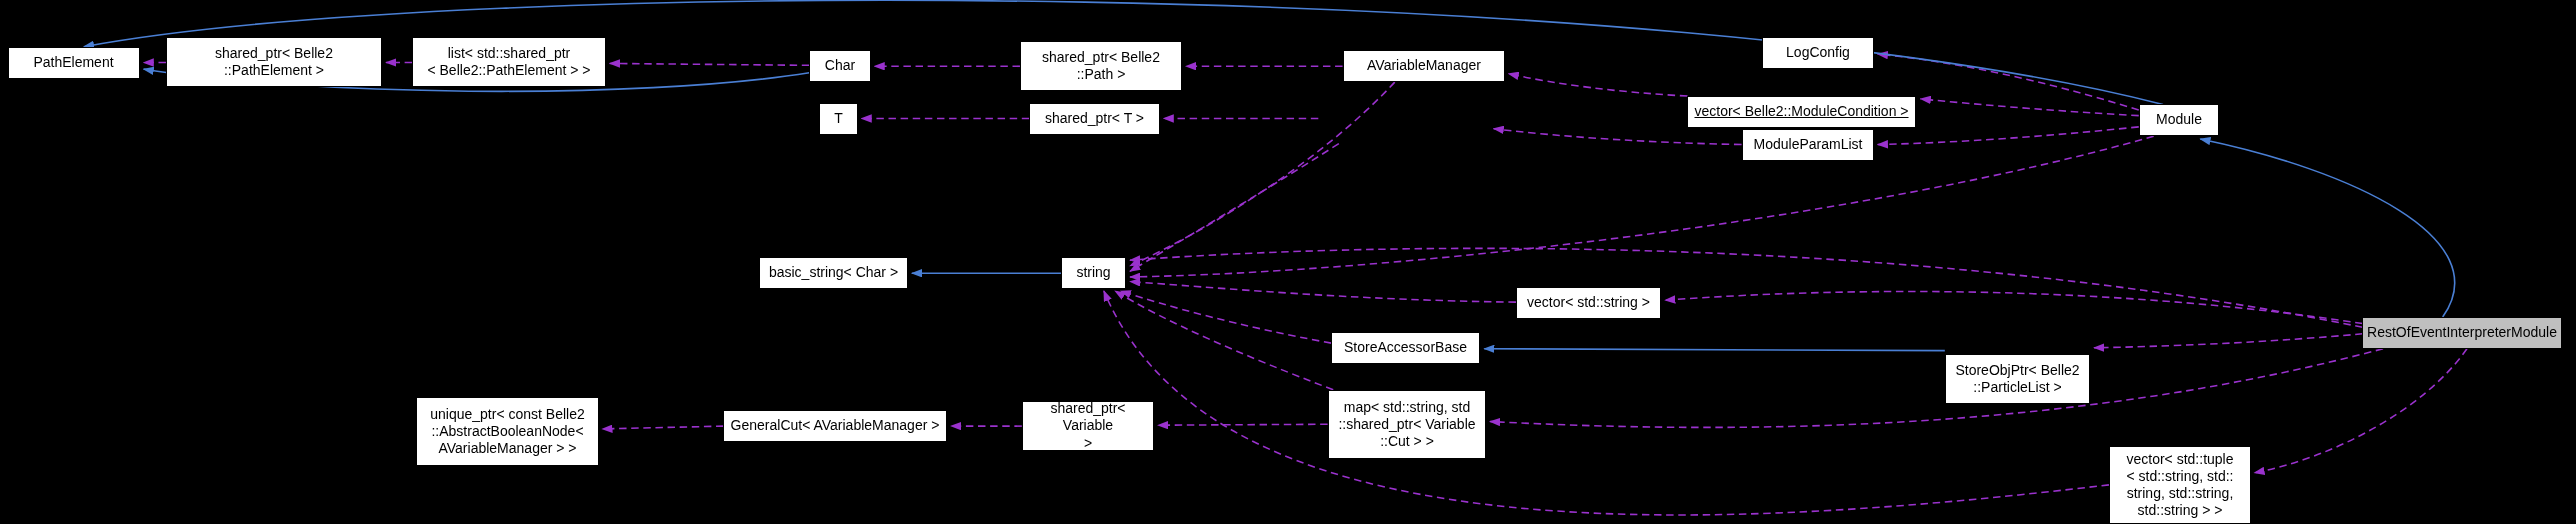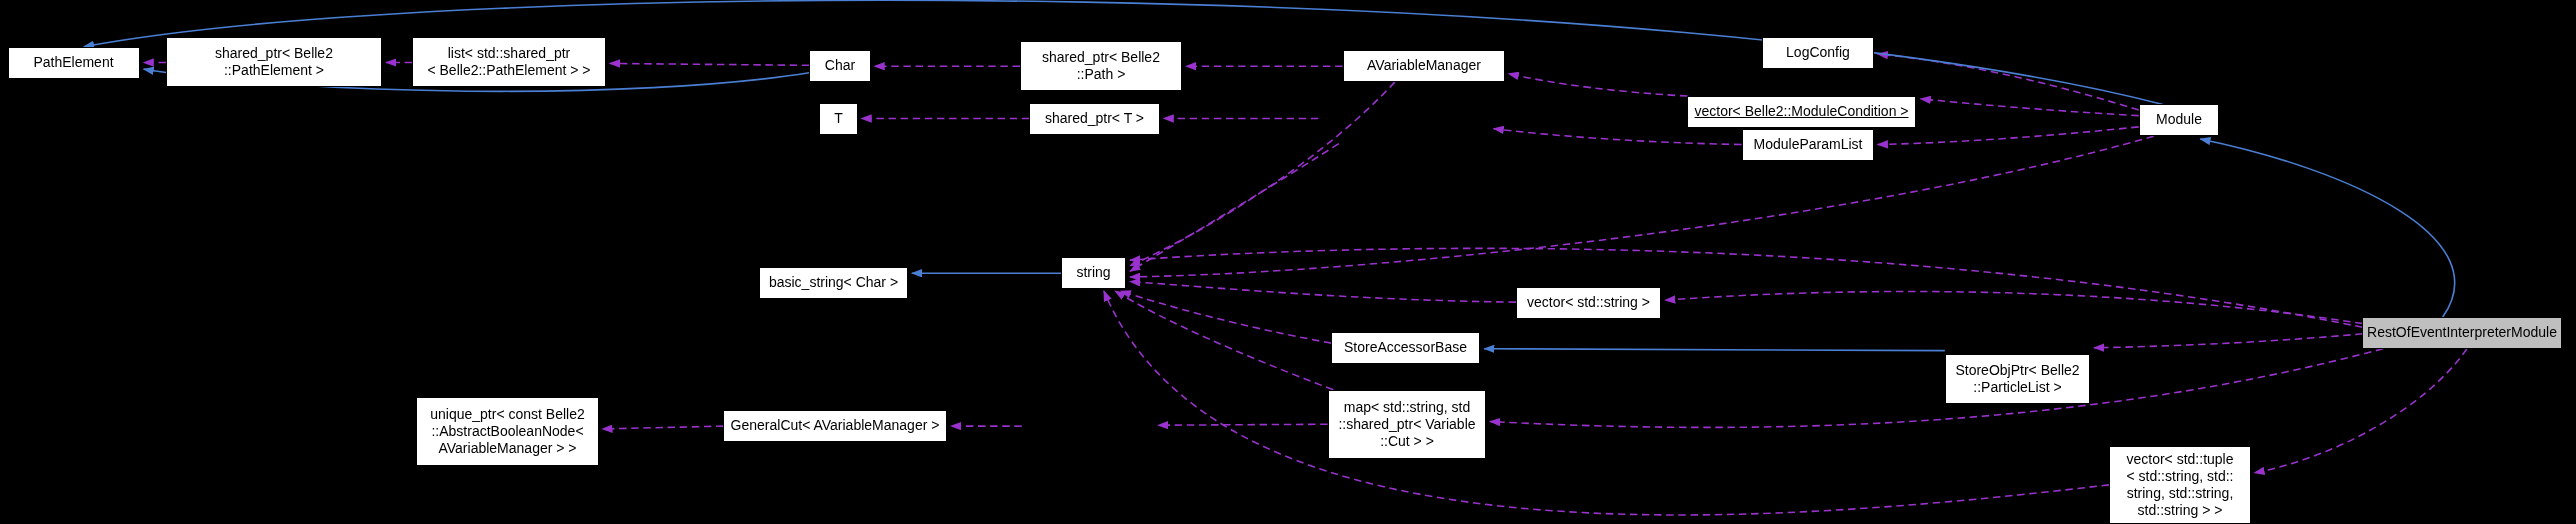--- a/index.html
+++ b/index.html
@@ -80,31 +80,33 @@
     <div class="node" style="left: 809px; top: 50px; width: 62px; height: 32px;">Char</div>
     <div class="node" style="left: 1020px; top: 41px; width: 162px; height: 50px;">shared_ptr&lt; Belle2
 ::Path &gt;</div>
     <div class="node" style="left: 1343px; top: 50px; width: 162px; height: 32px;">AVariableManager</div>
     <div class="node" style="left: 1762px; top: 37px; width: 112px; height: 32px;">LogConfig</div>
     <div class="node" style="left: 1687px; top: 96px; width: 229px; height: 32px; text-decoration: underline;">vector&lt; Belle2::ModuleCondition &gt;</div>
     <div class="node" style="left: 819px; top: 103px; width: 39px; height: 32px;">T</div>
     <div class="node" style="left: 1029px; top: 103px; width: 131px; height: 32px;">shared_ptr&lt; T &gt;</div>
     <div class="node" style="left: 1742px; top: 129px; width: 132px; height: 32px;">ModuleParamList</div>
     <div class="node" style="left: 2139px; top: 104px; width: 80px; height: 32px;">Module</div>
-    <div class="node" style="left: 759px; top: 267px; width: 149px; height: 32px;">basic_string&lt; Char &gt;</div>
+    <div class="node" style="left: 759px; top: 257px; width: 149px; height: 32px;">basic_string&lt; Char &gt;</div>
     <div class="node" style="left: 1061px; top: 257px; width: 65px; height: 32px;">string</div>
     <div class="node" style="left: 1516px; top: 287px; width: 145px; height: 32px;">vector&lt; std::string &gt;</div>
     <div class="node" style="left: 1331px; top: 332px; width: 149px; height: 32px;">StoreAccessorBase</div>
     <div class="node" style="left: 1945px; top: 326px; width: 145px; height: 50px; margin-top: 28px;">StoreObjPtr&lt; Belle2
 ::ParticleList &gt;</div>
     <div class="node highlight" style="left: 2362px; top: 317px; width: 200px; height: 32px;">RestOfEventInterpreterModule</div>
     <div class="node" style="left: 416px; top: 397px; width: 183px; height: 69px;">unique_ptr&lt; const Belle2
 ::AbstractBooleanNode&lt;
 AVariableManager &gt; &gt;</div>
     <div class="node" style="left: 723px; top: 410px; width: 224px; height: 32px;">GeneralCut&lt; AVariableManager &gt;</div>
+    <div class="node" style="left: 1022px; top: 401px; width: 132px; height: 50px;">shared_ptr&lt; Variable
+&gt;</div>
     <div class="node" style="left: 1328px; top: 390px; width: 158px; height: 69px;">map&lt; std::string, std
 ::shared_ptr&lt; Variable
 ::Cut &gt; &gt;</div>
     <div class="node" style="left: 2109px; top: 446px; width: 142px; height: 78px;">vector&lt; std::tuple
 &lt; std::string, std::
 string, std::string,
 std::string &gt; &gt;</div>
   </div>
 
 

